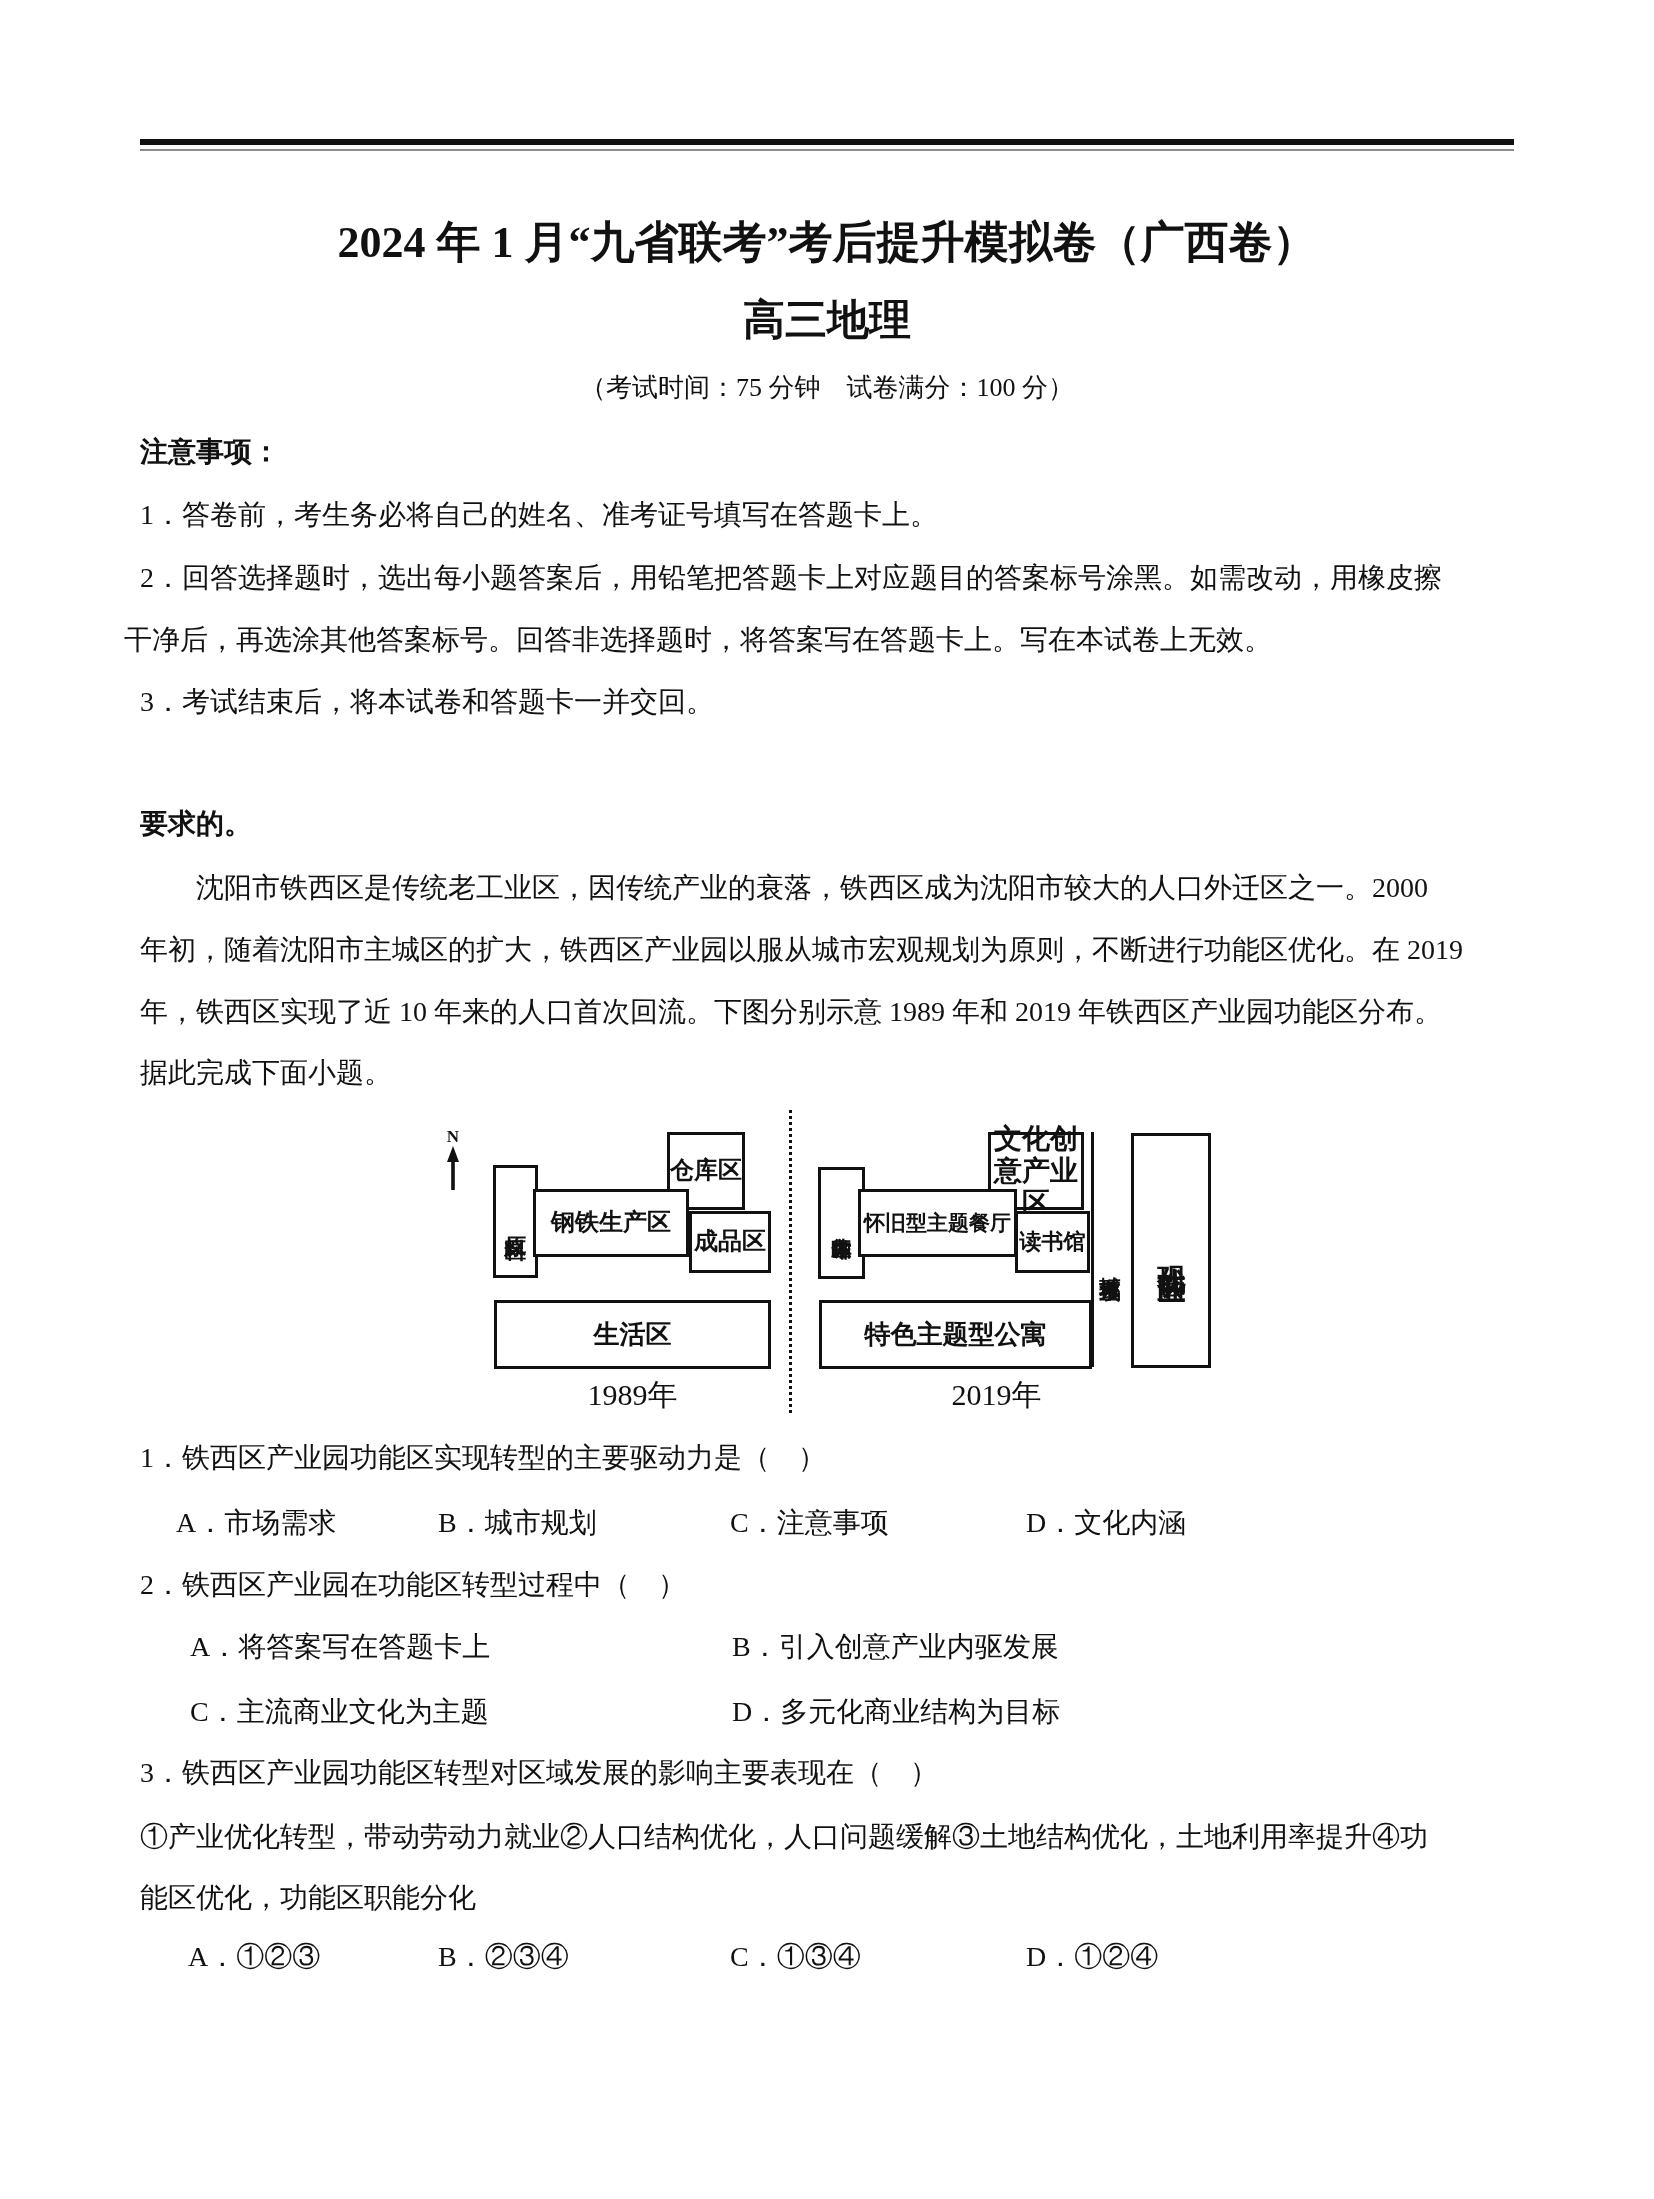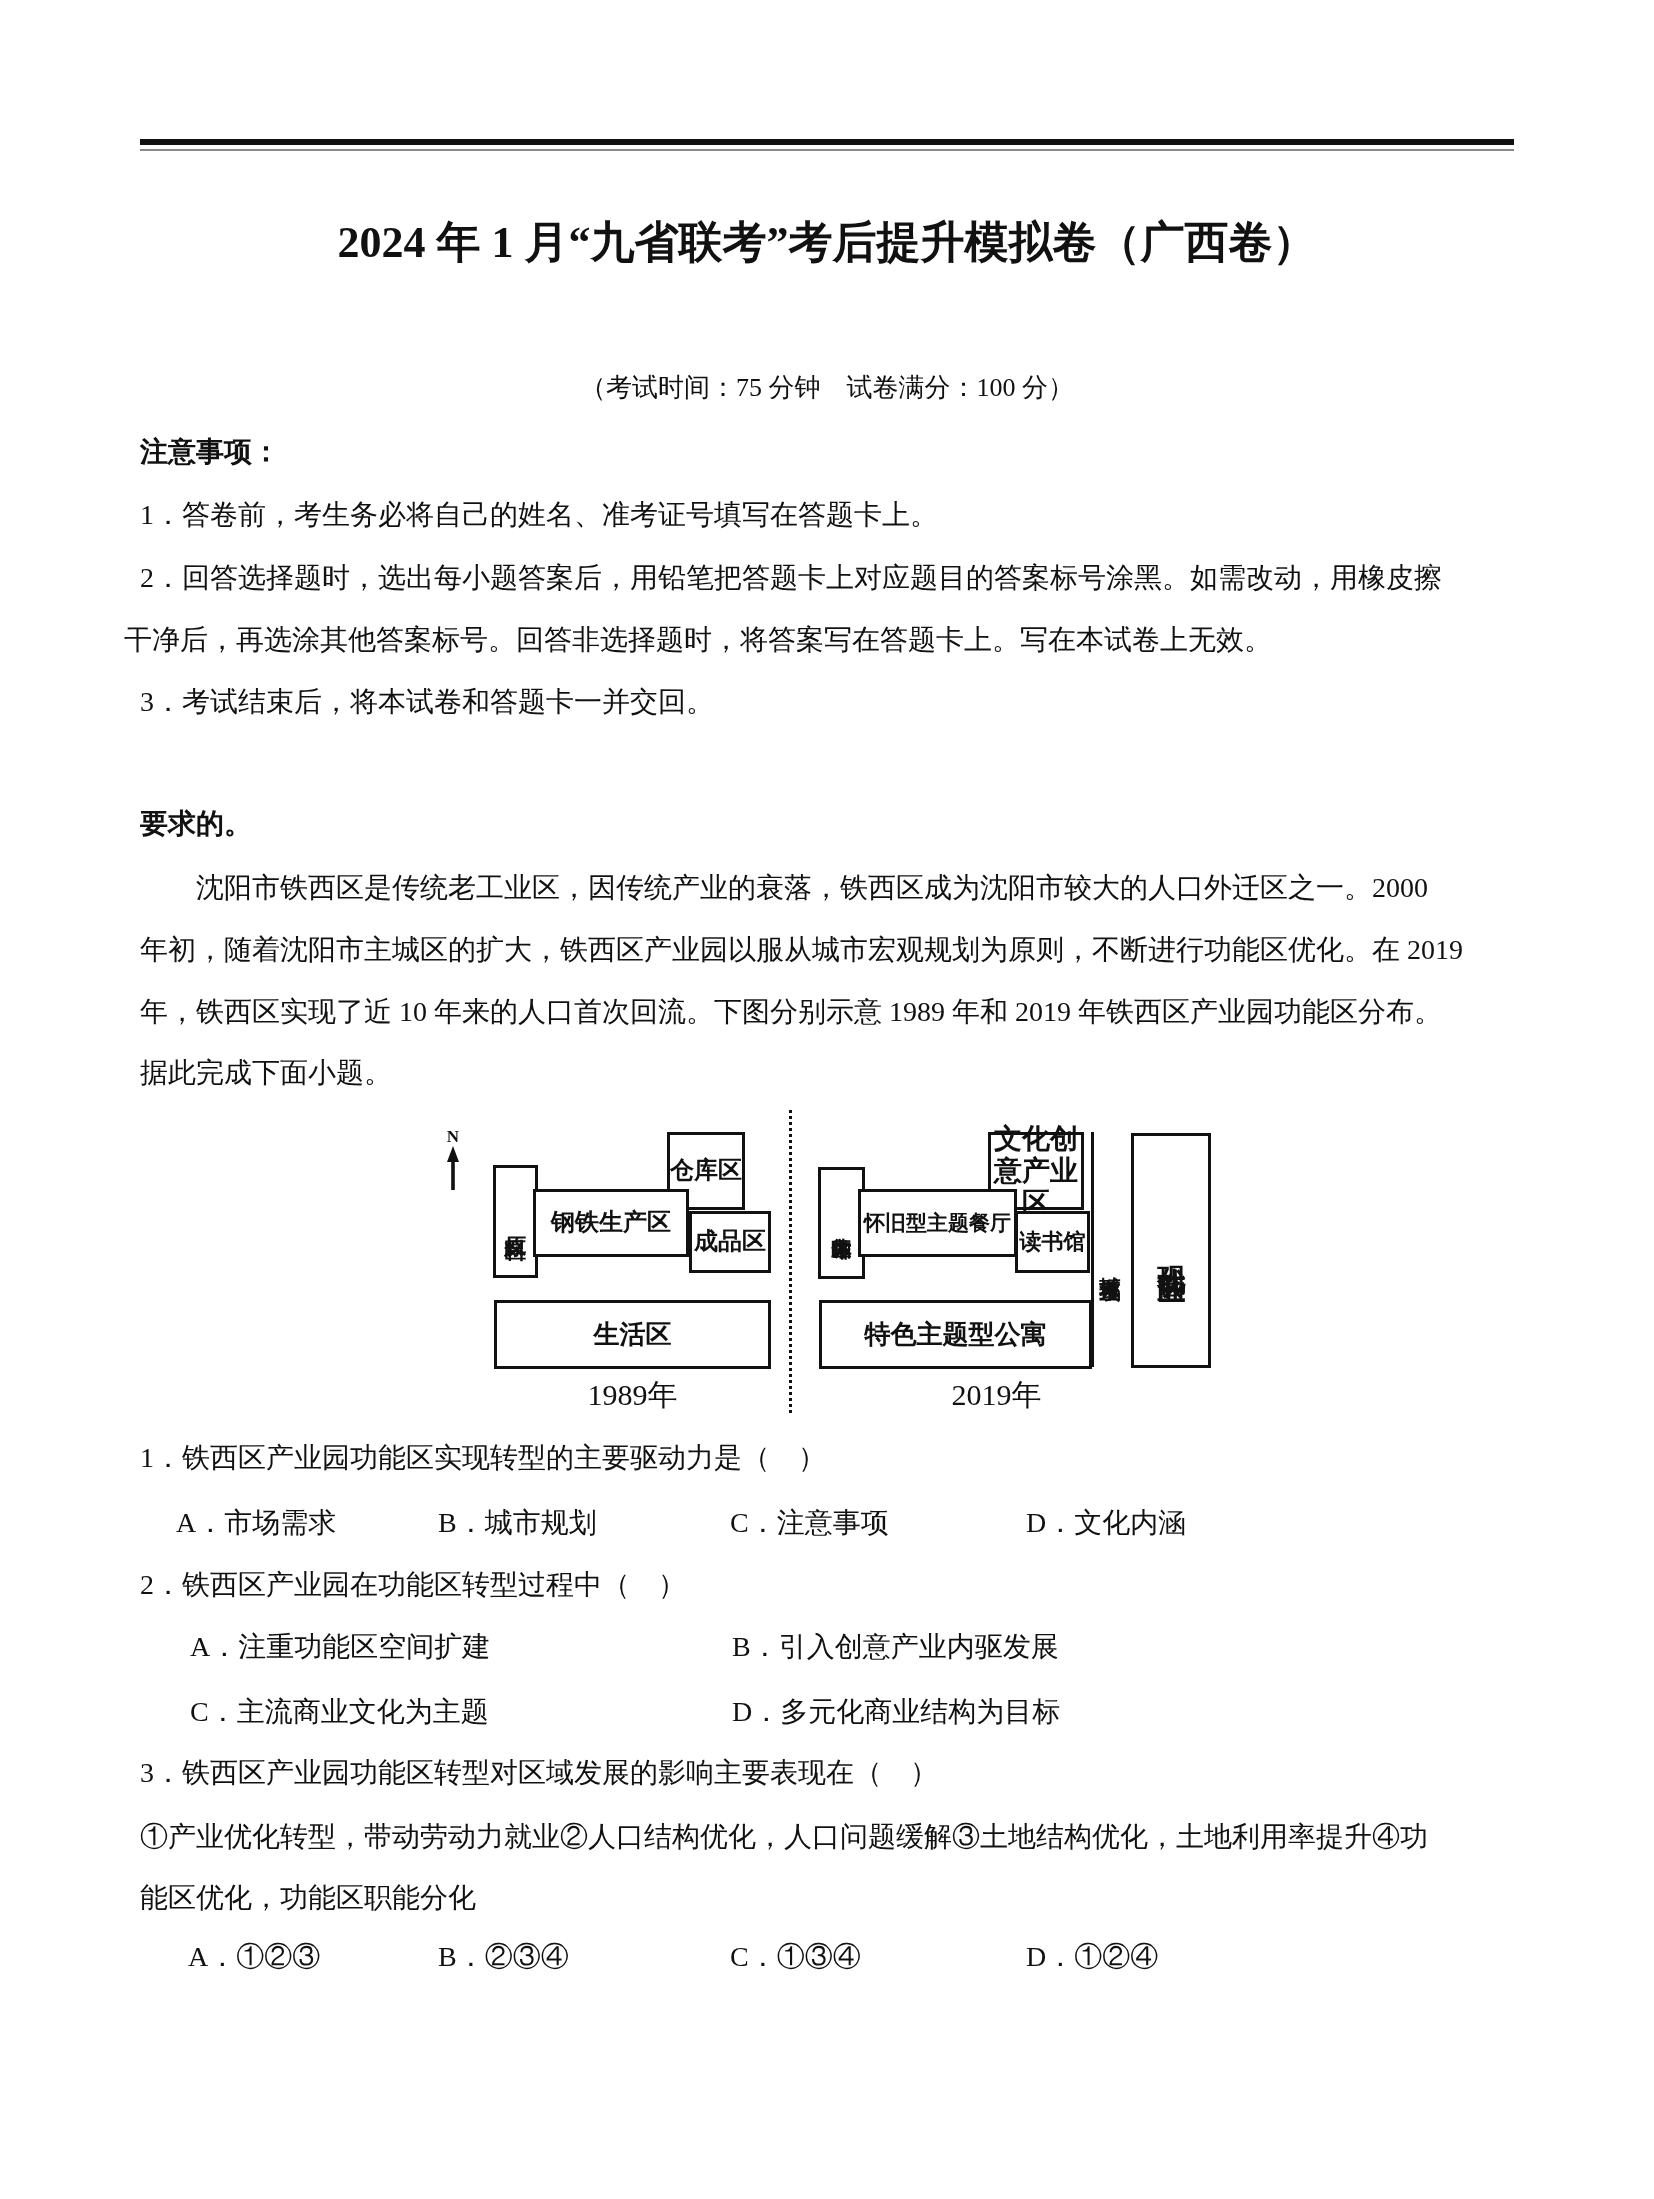--- a/index.html
+++ b/index.html
@@ -34,20 +34,21 @@
 </style>
 </head>
 <body>
 
 <div class="page">
 
   <div class="rule-thick"></div>
   <div class="rule-thin"></div>
 
   <div class="t center title1" style="top:218px">2024 年 1 月“九省联考”考后提升模拟卷（广西卷）</div>
+  <div class="t center title2" style="top:294px">高三地理</div>
   <div class="t center info" style="top:370px">（考试时间：75 分钟　试卷满分：100 分）</div>
 
   <div class="t b" style="left:140px;top:431px">注意事项：</div>
   <div class="t" style="left:140px;top:494px">1．答卷前，考生务必将自己的姓名、准考证号填写在答题卡上。</div>
   <div class="t" style="left:140px;top:557px">2．回答选择题时，选出每小题答案后，用铅笔把答题卡上对应题目的答案标号涂黑。如需改动，用橡皮擦</div>
   <div class="t" style="left:124px;top:619px">干净后，再选涂其他答案标号。回答非选择题时，将答案写在答题卡上。写在本试卷上无效。</div>
   <div class="t" style="left:140px;top:681px">3．考试结束后，将本试卷和答题卡一并交回。</div>
 
   <div class="t b" style="left:140px;top:803px">要求的。</div>
 
@@ -107,21 +108,21 @@
   </div>
   <div class="t caption" style="left:860px;top:1374px;width:273px;text-align:center">2019年</div>
 
   <div class="t" style="left:140px;top:1437px">1．铁西区产业园功能区实现转型的主要驱动力是（　）</div>
   <div class="t" style="left:176px;top:1502px">A．市场需求</div>
   <div class="t" style="left:438px;top:1502px">B．城市规划</div>
   <div class="t" style="left:730px;top:1502px">C．注意事项</div>
   <div class="t" style="left:1026px;top:1502px">D．文化内涵</div>
 
   <div class="t" style="left:140px;top:1564px">2．铁西区产业园在功能区转型过程中（　）</div>
-  <div class="t" style="left:190px;top:1626px">A．注重功能区空间扩建</div>
+  <div class="t" style="left:190px;top:1626px">A．将答案写在答题卡上</div>
   <div class="t" style="left:732px;top:1626px">B．引入创意产业内驱发展</div>
   <div class="t" style="left:190px;top:1691px">C．主流商业文化为主题</div>
   <div class="t" style="left:732px;top:1691px">D．多元化商业结构为目标</div>
 
   <div class="t" style="left:140px;top:1752px">3．铁西区产业园功能区转型对区域发展的影响主要表现在（　）</div>
   <div class="t" style="left:140px;top:1816px">①产业优化转型，带动劳动力就业②人口结构优化，人口问题缓解③土地结构优化，土地利用率提升④功</div>
   <div class="t" style="left:140px;top:1877px">能区优化，功能区职能分化</div>
   <div class="t" style="left:188px;top:1936px">A．①②③</div>
   <div class="t" style="left:438px;top:1936px">B．②③④</div>
   <div class="t" style="left:730px;top:1936px">C．①③④</div>

